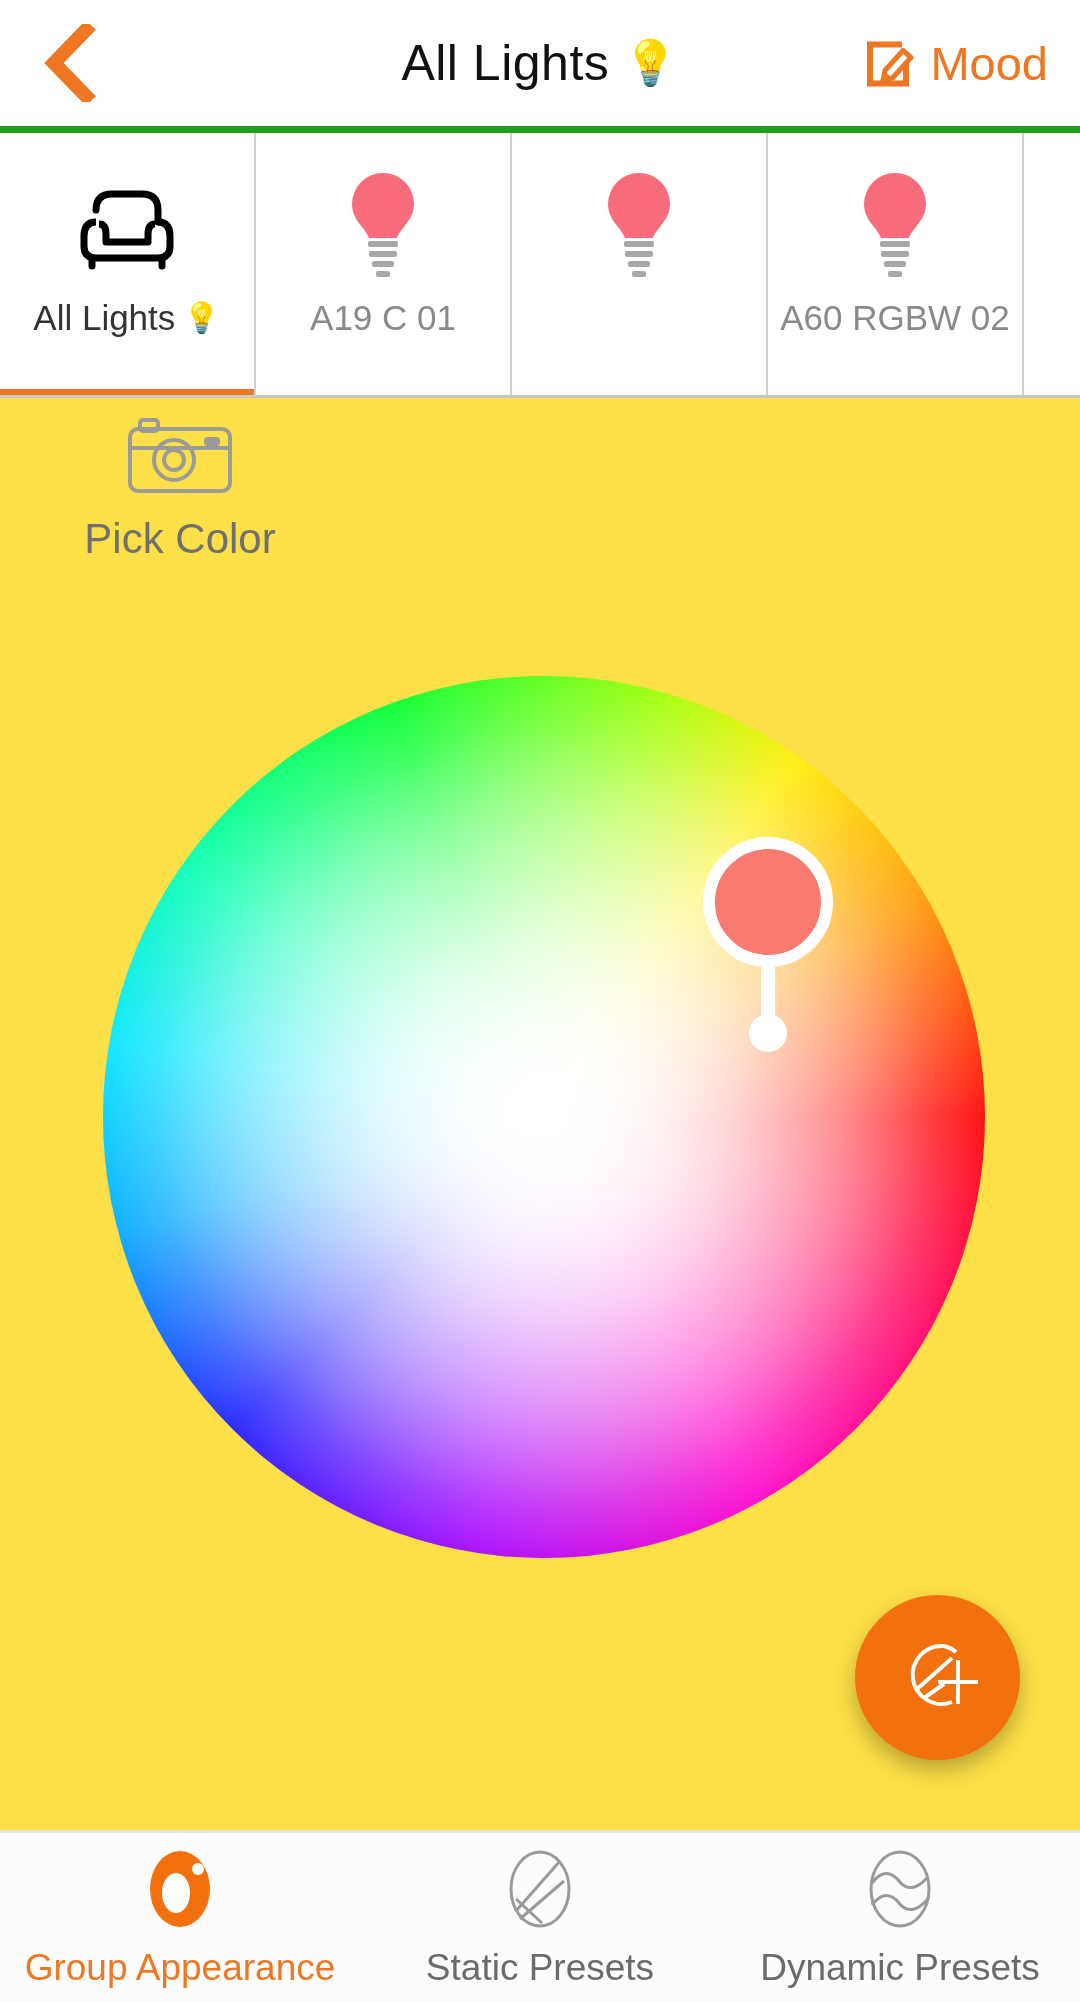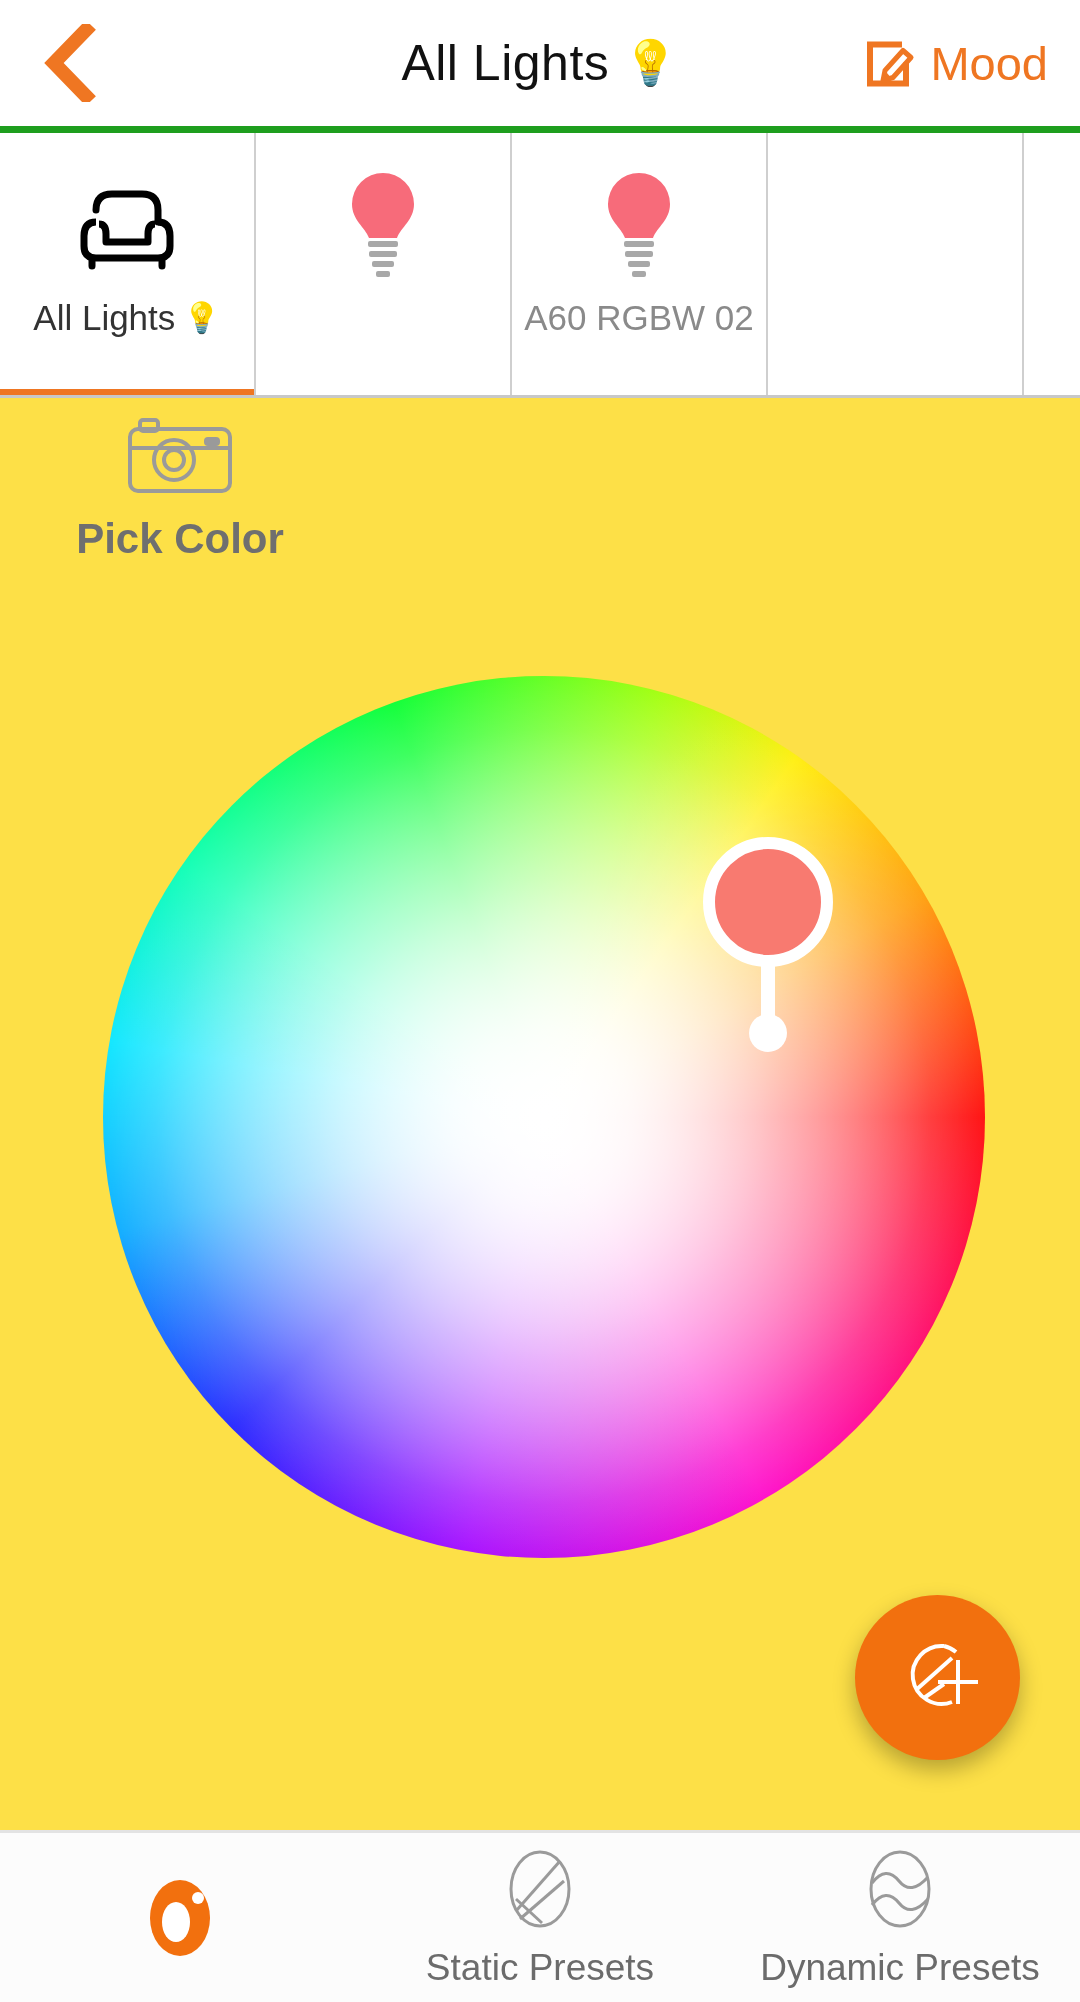--- a/index.html
+++ b/index.html
@@ -77,21 +77,21 @@
     background:#ef7622;
   }
   .tab-mini-bulb { font-size:30px; line-height:1; }
 
   
   .pick-color {
     position:absolute; top:415px; left:0; width:360px; height:160px;
     display:flex; flex-direction:column; align-items:center;
   }
   .pick-color-icon { height:82px; display:flex; align-items:flex-start; justify-content:center; }
-  .pick-color-label { font-size:42px; color:#6f6f6f; margin-top:18px;font-weight:bold; }
+  .pick-color-label { font-size:42px; color:#6f6f6f; margin-top:18px; }
 
   
   .wheel-wrap {
     position:absolute; left:103px; top:676px; width:882px; height:882px;
   }
   .wheel {
     position:absolute; inset:0;
     border-radius:50%;
     background:
       radial-gradient(circle at 50% 50%,
@@ -213,20 +213,34 @@
           <path d="M20 78 v8 M90 78 v8" stroke="#000" stroke-width="7" stroke-linecap="round"></path>
         </svg>
       </div>
       <div class="tab-label">
         <span>All Lights</span>
         <span class="tab-mini-bulb">💡</span>
       </div>
       <div class="tab-underline"></div>
     </div>
 
+    <div class="tab">
+      <div class="tab-icon">
+        <svg width="100" height="120" viewBox="0 0 100 120">
+          <path d="M50 8 a31 31 0 0 1 31 31 c0 16 -13 23 -17 34 h-28 c-4 -11 -17 -18 -17 -34 a31 31 0 0 1 31 -31 z" fill="#f76b7a"></path>
+          <rect x="35" y="76" width="30" height="6" rx="2" fill="#a8a8a8"></rect>
+          <rect x="36" y="86" width="28" height="6" rx="2" fill="#a8a8a8"></rect>
+          <rect x="39" y="96" width="22" height="6" rx="2" fill="#a8a8a8"></rect>
+          <rect x="43" y="106" width="14" height="6" rx="2" fill="#a8a8a8"></rect>
+        </svg>
+      </div>
+      <div class="tab-label">
+        <span>A19 C 01</span>
+      </div>
+    </div>
 
     <div class="tab">
       <div class="tab-icon">
         <svg width="100" height="120" viewBox="0 0 100 120">
           <path d="M50 8 a31 31 0 0 1 31 31 c0 16 -13 23 -17 34 h-28 c-4 -11 -17 -18 -17 -34 a31 31 0 0 1 31 -31 z" fill="#f76b7a"></path>
           <rect x="35" y="76" width="30" height="6" rx="2" fill="#a8a8a8"></rect>
           <rect x="36" y="86" width="28" height="6" rx="2" fill="#a8a8a8"></rect>
           <rect x="39" y="96" width="22" height="6" rx="2" fill="#a8a8a8"></rect>
           <rect x="43" y="106" width="14" height="6" rx="2" fill="#a8a8a8"></rect>
         </svg>
@@ -293,20 +307,21 @@
   <div class="bottomnav">
 
     <div class="navitem active">
       <div class="nav-icon">
         <svg width="76" height="84" viewBox="0 0 76 84">
           <ellipse cx="38" cy="42" rx="30" ry="38" fill="#f2700e"></ellipse>
           <ellipse cx="34" cy="46" rx="14" ry="20" fill="#ffffff"></ellipse>
           <circle cx="56" cy="22" r="6" fill="#ffffff"></circle>
         </svg>
       </div>
+      <div class="nav-label">Group Appearance</div>
     </div>
 
     <div class="navitem">
       <div class="nav-icon">
         <svg width="76" height="84" viewBox="0 0 76 84">
           <ellipse cx="38" cy="42" rx="29" ry="37" fill="none" stroke="#9a9a9a" stroke-width="3"></ellipse>
           <path d="M14 64 L58 14" stroke="#9a9a9a" stroke-width="3"></path>
           <path d="M18 72 L62 34" stroke="#9a9a9a" stroke-width="3"></path>
           <path d="M14 52 L40 76" stroke="#9a9a9a" stroke-width="3"></path>
         </svg>

